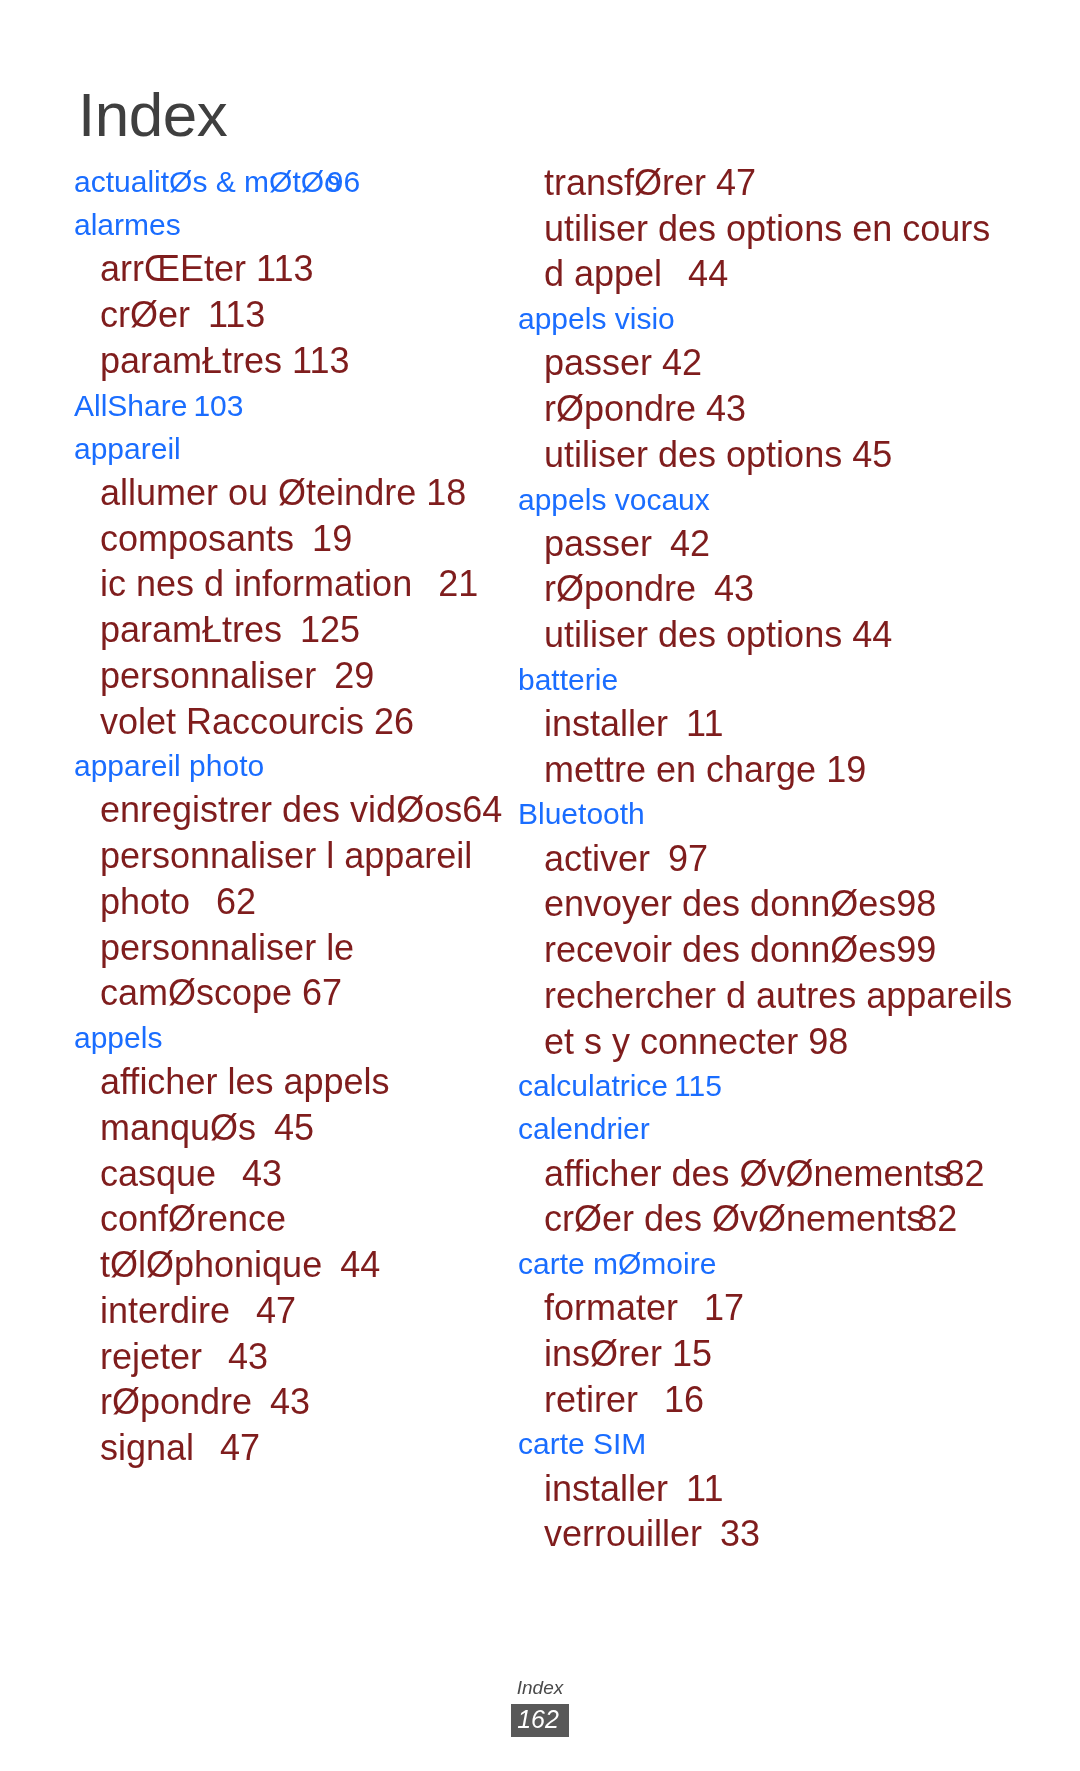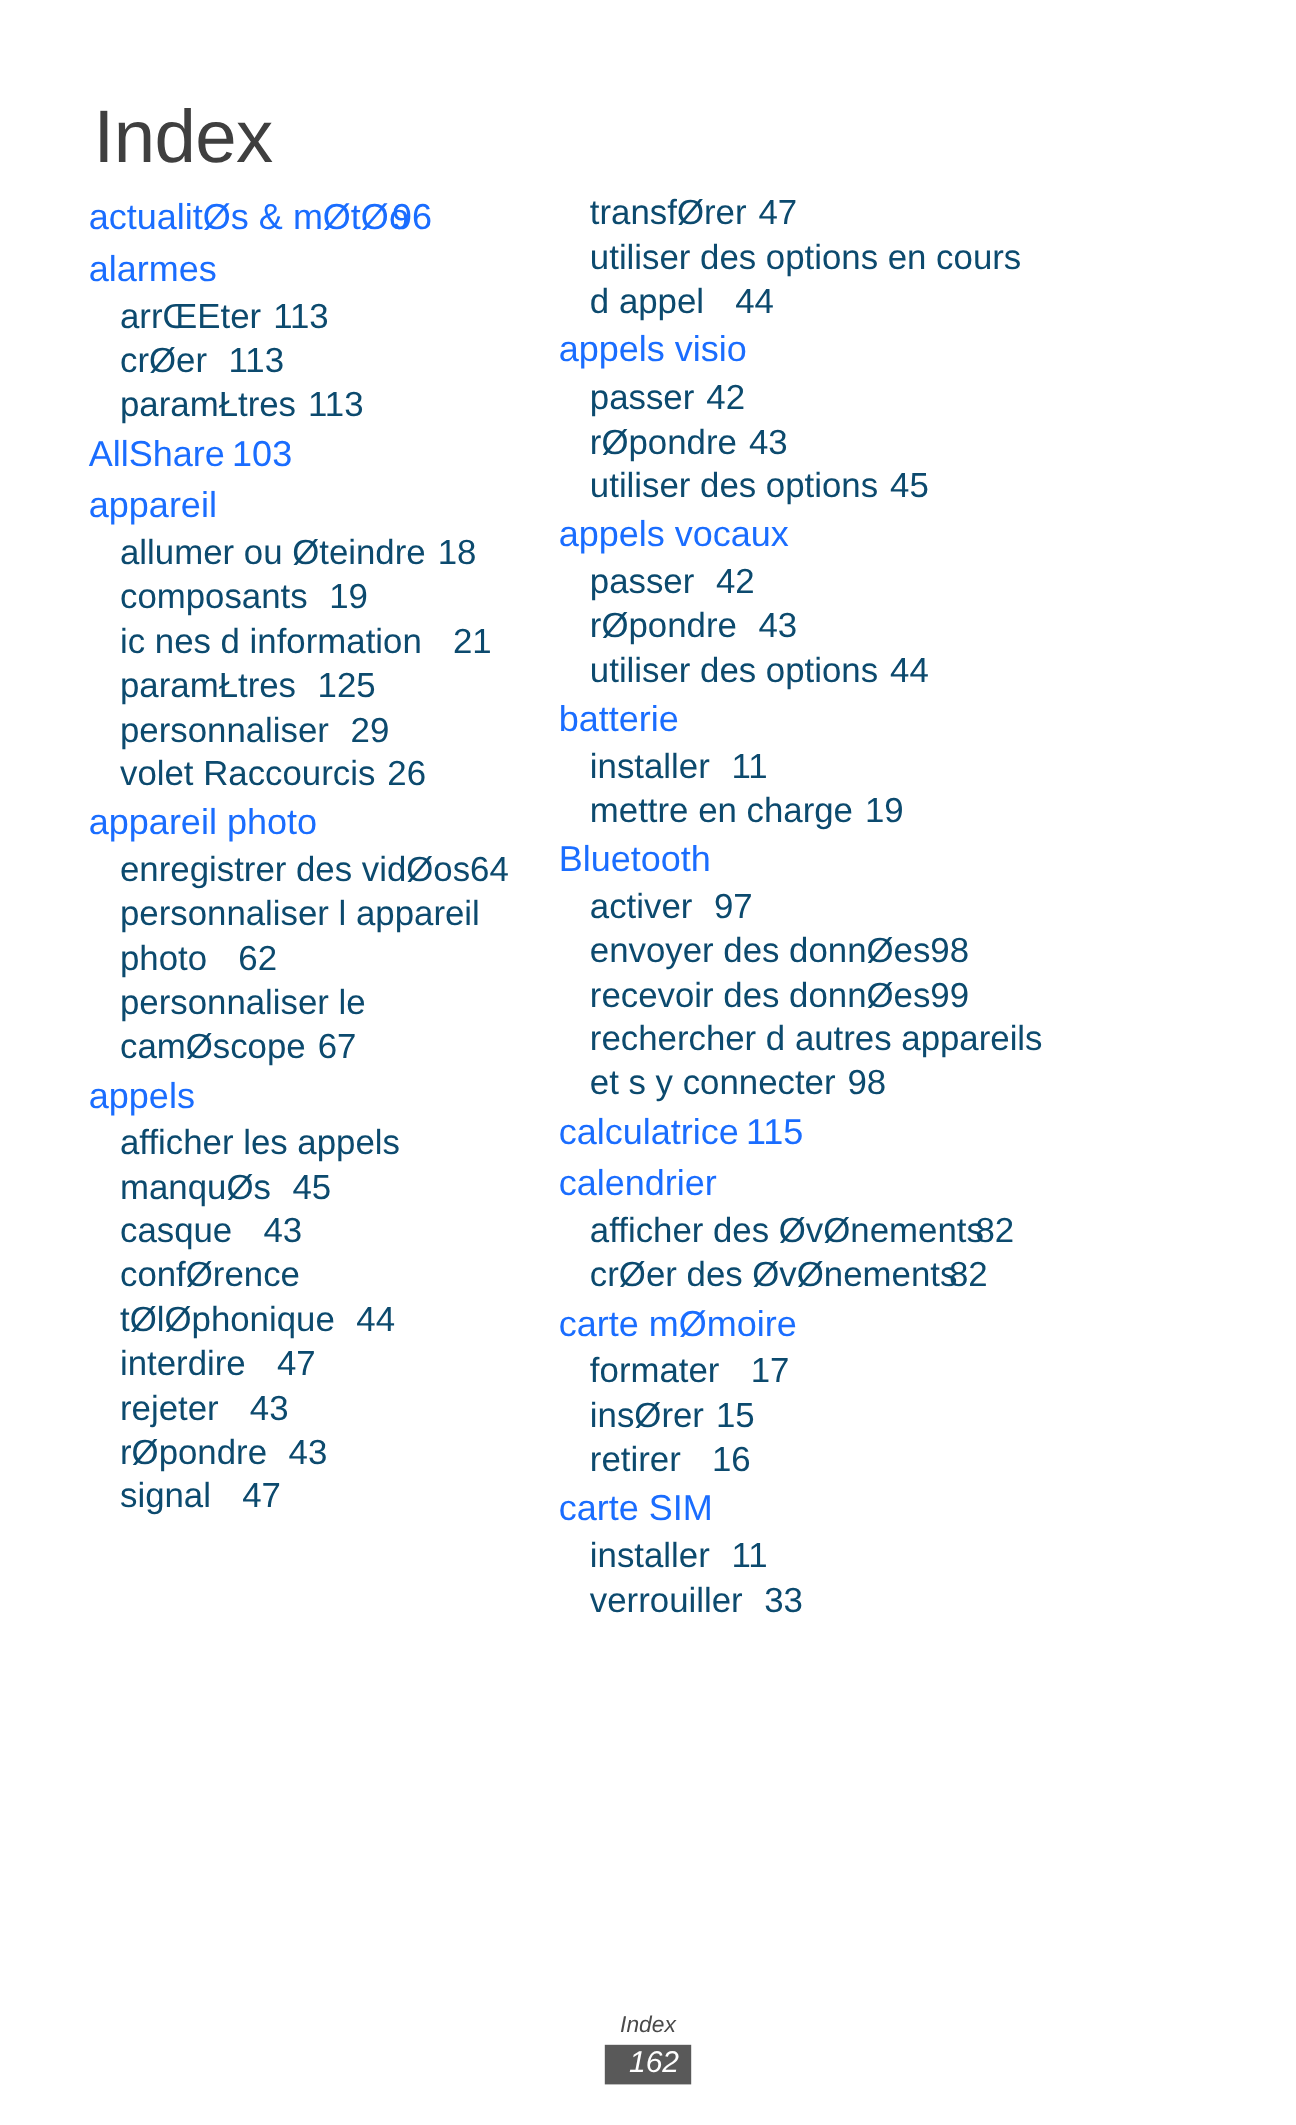--- a/index.html
+++ b/index.html
@@ -68,22 +68,22 @@
   .heading.first { margin-top: 0; }
   .heading .pg {
     margin-left: 6px;
   }
   
   .heading.tight .pg {
     margin-left: -14px;
   }
 
   .sub {
-    color: #0c4a6e;
-    font-size: 29px;
+    color: #7f1d1d;
+    font-size: 36px;
     line-height: 1.27;
     padding-left: 26px;
     white-space: nowrap;
   }
   .sub .pg { margin-left: 10px; }
   .sub.gap2 .pg { margin-left: 18px; }
   .sub.gap3 .pg { margin-left: 26px; }
   .sub.tight .pg { margin-left: -7px; }
   .sub.nogap .pg { margin-left: 0px; }
 
@@ -105,21 +105,21 @@
     line-height: 1.2;
   }
   .footer-page {
     display: inline-block;
     margin-top: 4px;
     background: #595959;
     color: #ffffff;
     font-style: italic;
     font-size: 25px;
     font-weight: 400;
-    padding: 2px 10px 4px 20px;
+    padding: 2px 10px 4px 6px;
     line-height: 1.1;
   }
 </style>
 </head>
 <body>
 
 <div class="page">
 
   <h1 class="page-title">Index</h1>
 

